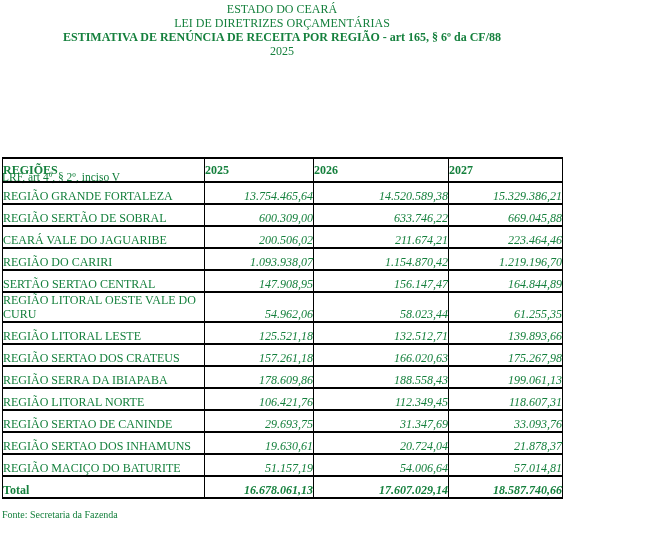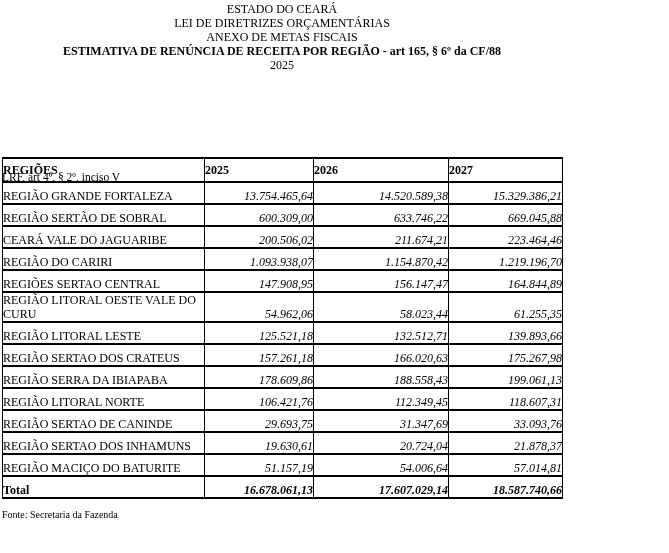--- a/index.html
+++ b/index.html
@@ -1,21 +1,21 @@
 <!DOCTYPE html>
 <html><head>
 <meta charset="utf-8">
 <style>
   html, body { margin: 0; padding: 0; background: #ffffff; }
   .page {
     position: relative;
     width: 652px;
     height: 553px;
     background: #ffffff;
-    color: #000000;
+    color: #15803d;
     font-family: "Liberation Serif", "DejaVu Serif", serif;
     overflow: hidden;
   }
   .header-block {
     position: absolute;
     left: 2px;
     top: 2px;
     width: 560px;
     text-align: center;
     font-size: 12px;
@@ -85,21 +85,20 @@
   }
 </style>
 </head>
 <body>
 
 <div class="page">
 
   <div class="header-block">
     <div class="hline">ESTADO DO CEARÁ</div>
     <div class="hline">LEI DE DIRETRIZES ORÇAMENTÁRIAS</div>
-    <div class="hline">ANEXO DE METAS FISCAIS</div>
     <div class="hline bold">ESTIMATIVA DE RENÚNCIA DE RECEITA POR REGIÃO - art 165, § 6º da CF/88</div>
     <div class="hline">2025</div>
   </div>
 
 
   <div class="legal-note">LRF, art 4º, § 2º, inciso V</div>
 
   <table class="estimates">
     <colgroup>
       <col style="width:202px">
@@ -134,21 +133,21 @@
           <td class="num">211.674,21</td>
           <td class="num">223.464,46</td>
         </tr>
         <tr>
           <td class="region">REGIÃO DO CARIRI</td>
           <td class="num">1.093.938,07</td>
           <td class="num">1.154.870,42</td>
           <td class="num">1.219.196,70</td>
         </tr>
         <tr>
-          <td class="region">REGIÕES SERTAO CENTRAL</td>
+          <td class="region">SERTÃO SERTAO CENTRAL</td>
           <td class="num">147.908,95</td>
           <td class="num">156.147,47</td>
           <td class="num">164.844,89</td>
         </tr>
         <tr>
           <td class="region">REGIÃO LITORAL OESTE VALE DO CURU</td>
           <td class="num">54.962,06</td>
           <td class="num">58.023,44</td>
           <td class="num">61.255,35</td>
         </tr>

